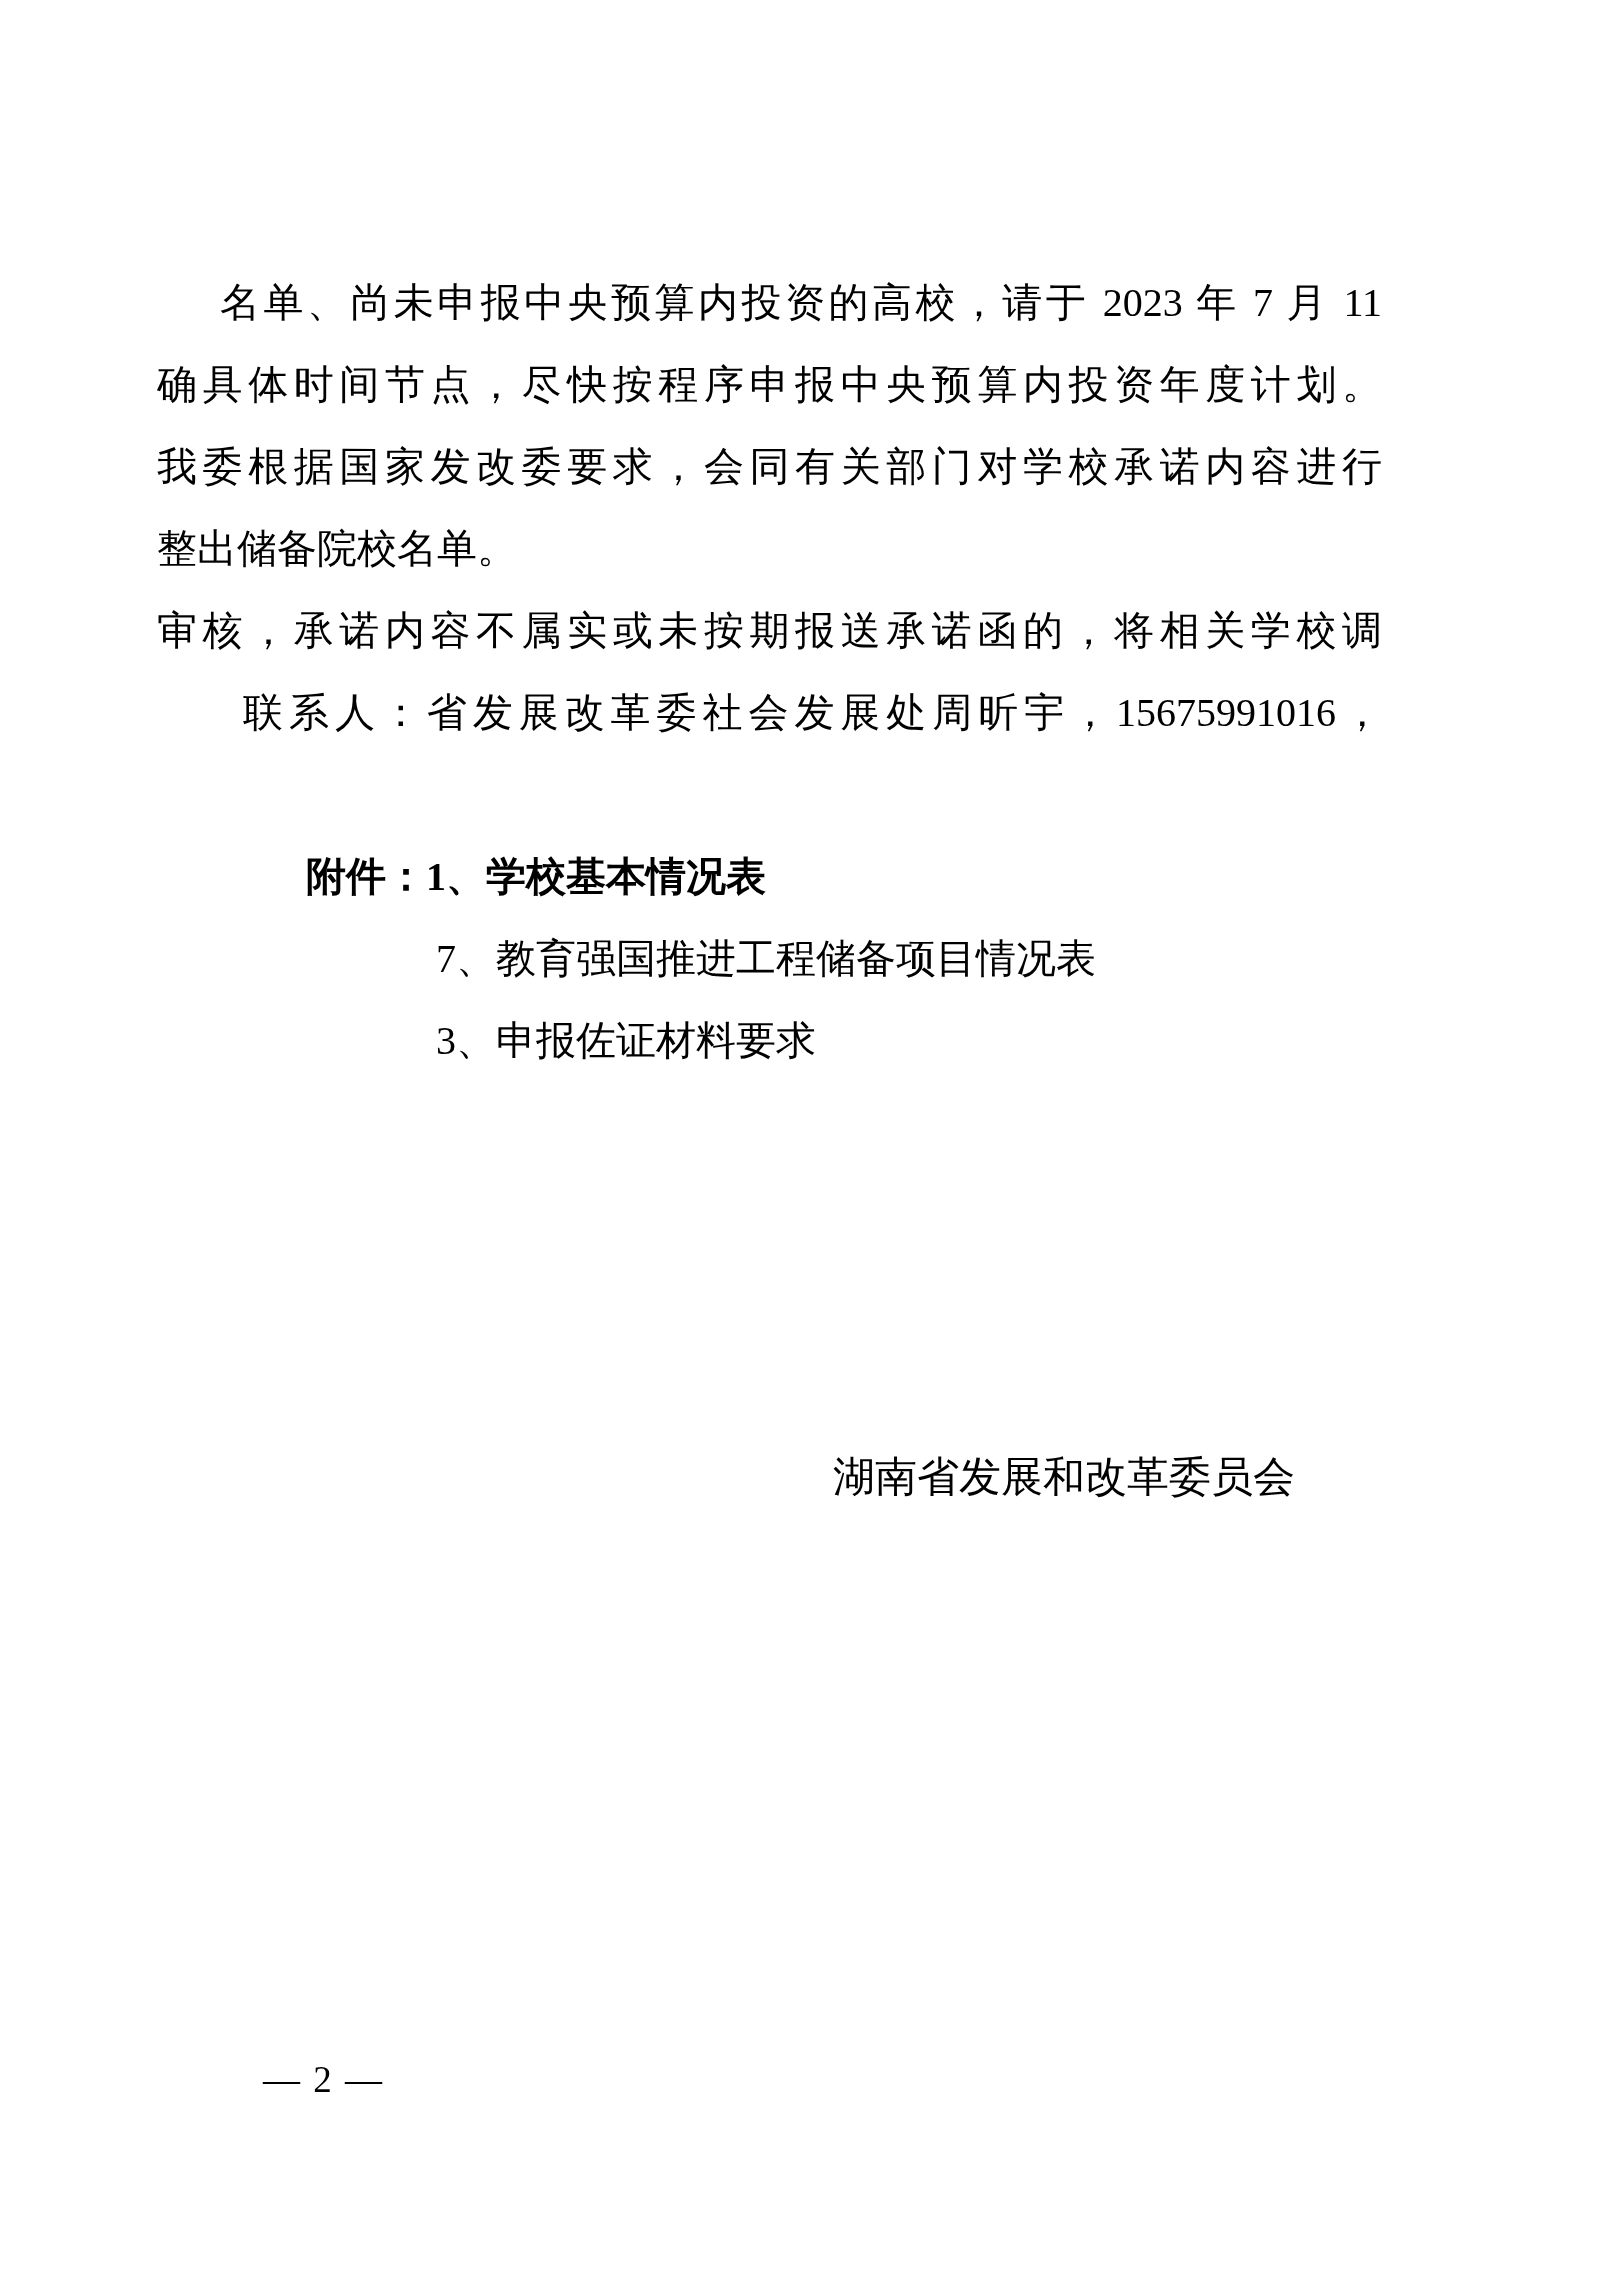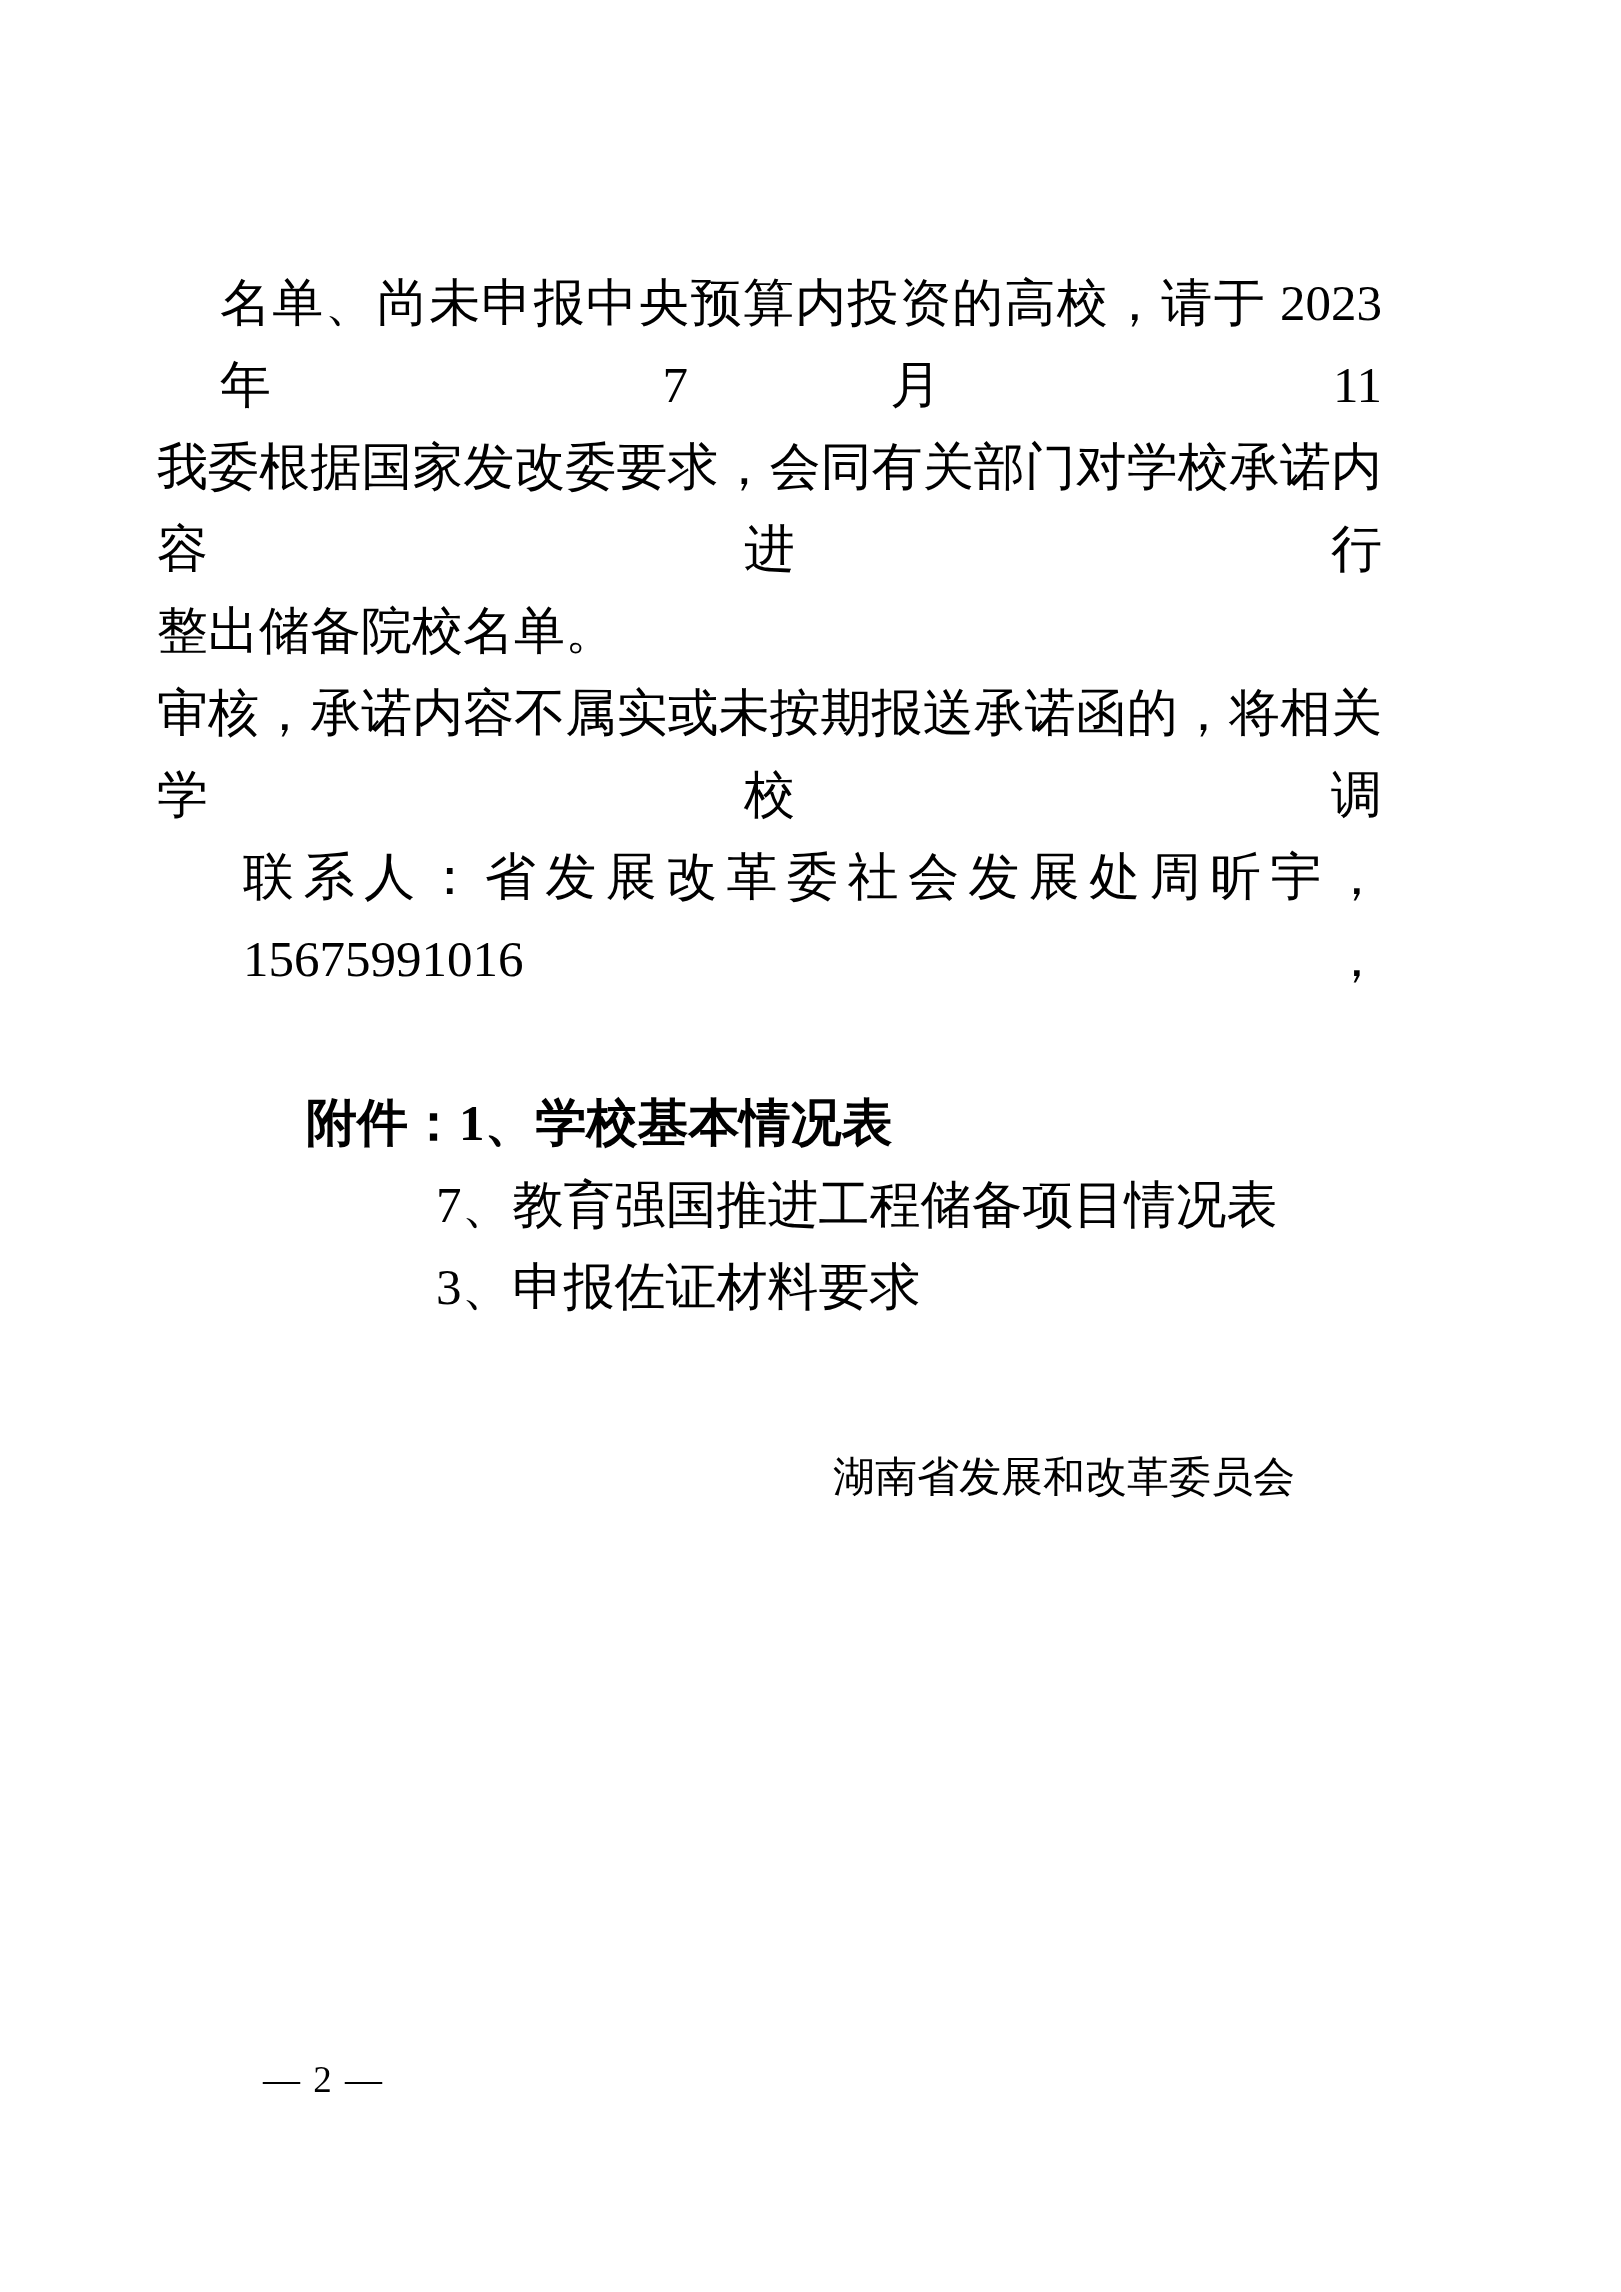--- a/index.html
+++ b/index.html
@@ -14,21 +14,21 @@
     background: #ffffff;
     color: #000000;
     font-family: "Liberation Serif", "DejaVu Serif", serif;
     overflow: hidden;
   }
   .content {
     position: absolute;
     left: 157px;
     top: 262px;
     width: 1225px;
-    font-size: 51px;
+    font-size: 40px;
     line-height: 82px;
   }
   .line {
     min-height: 82px;
   }
   .j {
     text-align: justify;
     text-align-last: justify;
   }
   .first-line {
@@ -67,20 +67,21 @@
     letter-spacing: 2px;
   }
 </style>
 </head>
 <body>
 
 <div class="page">
 
   <div class="content">
     <div class="line j first-line">名单、尚未申报中央预算内投资的高校，请于 2023 年 7 月 11</div>
+    <div class="line j">确具体时间节点，尽快按程序申报中央预算内投资年度计划。</div>
     <div class="line j">我委根据国家发改委要求，会同有关部门对学校承诺内容进行</div>
     <div class="line">整出储备院校名单。</div>
     <div class="line j">审核，承诺内容不属实或未按期报送承诺函的，将相关学校调</div>
 
     <div class="line j contact-line">联系人：省发展改革委社会发展处周昕宇，15675991016，</div>
 
     <div class="line spacer"></div>
 
     <div class="line attach-first">
       <span>附件：</span><span>1、学校基本情况表</span>

